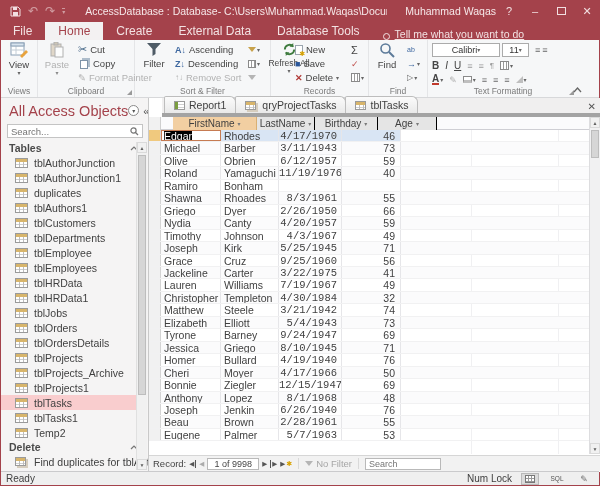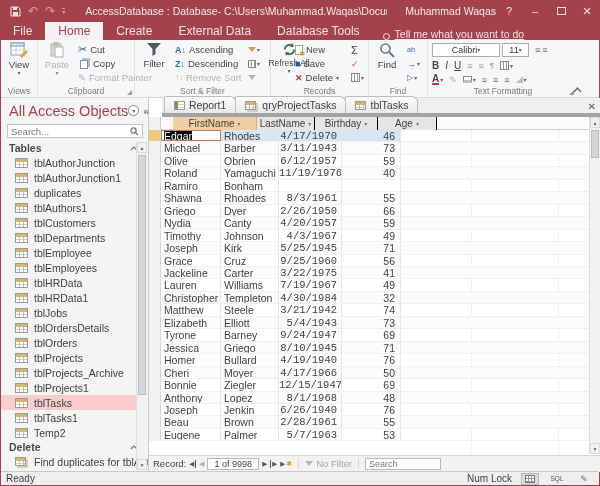--- a/index.html
+++ b/index.html
@@ -483,26 +483,26 @@
           <span>tblHRData1</span>
         </div>
 
         <div class="nav-item t-table">
           <span class="tbl-ic auto-icon"></span>
           <span>tblJobs</span>
         </div>
 
         <div class="nav-item t-table">
           <span class="tbl-ic auto-icon"></span>
+          <span>tblOrders</span>
+        </div>
+
+        <div class="nav-item t-table">
+          <span class="tbl-ic auto-icon"></span>
           <span>tblOrdersDetails</span>
-        </div>
-
-        <div class="nav-item t-table">
-          <span class="tbl-ic auto-icon"></span>
-          <span>tblOrders</span>
         </div>
 
         <div class="nav-item t-table">
           <span class="tbl-ic auto-icon"></span>
           <span>tblProjects</span>
         </div>
 
         <div class="nav-item t-table">
           <span class="tbl-ic auto-icon"></span>
           <span>tblProjects_Archive</span>

